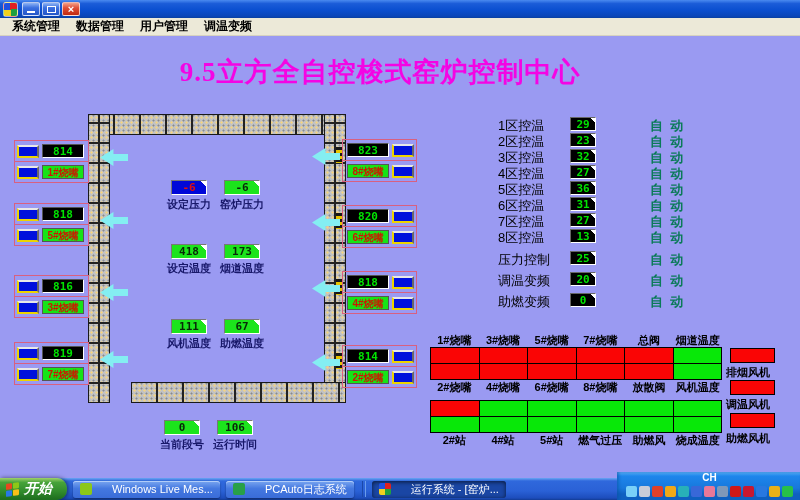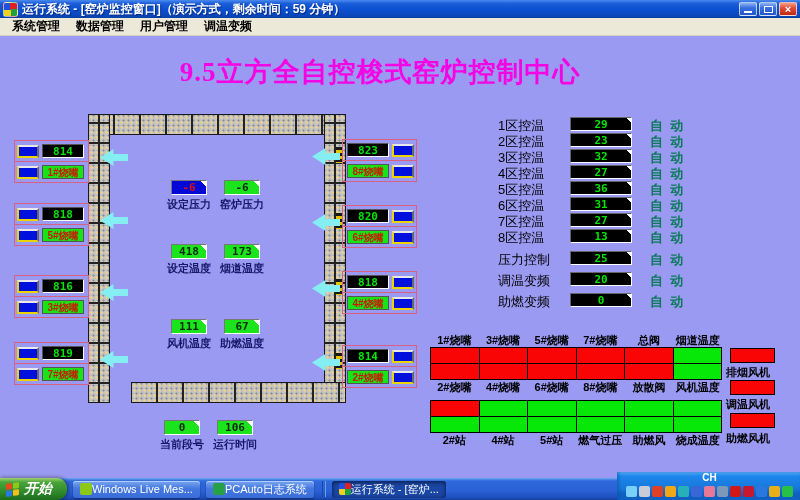--- a/index.html
+++ b/index.html
@@ -61,21 +61,21 @@
   .rbox{width:36px;height:15px;font:bold 11px/14px "DejaVu Sans Mono",monospace;text-align:center;box-sizing:border-box;
     border:1px solid #777;border-right-color:#fff;border-bottom-color:#fff;
     background-image:linear-gradient(225deg,#fff 0 4px,transparent 4px);}
   .greenbox{background-color:#1ce41c;color:#082808;}
   .bluebox{background-color:#0008d8;color:#e01010;}
   .rlbl{font:bold 11px "Liberation Sans",sans-serif;color:#18186a;white-space:nowrap;}
 
   
   .crow{position:absolute;left:498px;width:232px;height:16px;}
   .cl{position:absolute;left:0;top:0;font:13px "Liberation Sans",sans-serif;color:#000;white-space:pre;}
-  .cv{position:absolute;left:72px;top:0;width:62px;height:14px;background:#000;color:#00e400;text-align:center;box-sizing:border-box;
+  .cv{position:absolute;left:72px;top:0;width:26px;height:14px;background:#000;color:#00e400;text-align:center;box-sizing:border-box;
     font:bold 11px/13px "DejaVu Sans Mono",monospace;border:1px solid #666;border-right-color:#fff;border-bottom-color:#fff;
     background-image:linear-gradient(225deg,#fff 0 3px,transparent 3px);}
   .ca{position:absolute;left:152px;top:0;font:bold 13px "Liberation Sans",sans-serif;color:#0a7a58;white-space:pre;}
 
   
   .sgrid{position:absolute;left:430px;width:292px;}
   .glabels{display:flex;height:14px;}
   .glabels span{flex:1;text-align:center;font:bold 11px "Liberation Sans",sans-serif;color:#000;white-space:nowrap;}
   .gcells{display:flex;}
   .gcells i{flex:1;height:17px;border:1px solid #000;margin-right:-1px;box-sizing:border-box;}
@@ -90,41 +90,40 @@
     background:linear-gradient(180deg,#6aa6f4 0,#2f68dc 3px,#2a61d6 13px,#1d4dbc 20px,#123c94 22px);}
   .startbtn{height:22px;display:flex;align-items:center;gap:5px;padding:0 15px 0 6px;color:#fff;
     font:italic bold 14px "Liberation Serif",serif;border-radius:0 10px 10px 0;box-shadow:1px 0 4px #00000088;
     background:linear-gradient(180deg,#9ed06a 0,#47a33a 20%,#328c2c 60%,#1f701f 95%);}
   .winflag{display:grid;grid-template-columns:6px 6px;grid-template-rows:6px 6px;gap:1px;transform:skewY(-8deg);}
   .winflag b{border-radius:1px;}
   .winflag b:nth-child(1){background:#e84820;}
   .winflag b:nth-child(2){background:#8cc818;}
   .winflag b:nth-child(3){background:#2878e8;}
   .winflag b:nth-child(4){background:#f8c018;}
-  .task{display:flex;align-items:center;gap:0;height:17px;margin-left:6px;padding:0 7px;color:#fff;white-space:nowrap;overflow:hidden;
+  .task{display:flex;align-items:center;gap:20px;height:17px;margin-left:6px;padding:0 7px;color:#fff;white-space:nowrap;overflow:hidden;
     font:11px "Liberation Sans",sans-serif;border-radius:3px;
     background:linear-gradient(180deg,#7aa6f0,#4478e0 45%,#3a6cd8);box-shadow:inset 0 1px 0 #b0ccf8,0 1px 2px #00000066;justify-content:space-between;}
   .task .ticon{width:12px;height:12px;border-radius:2px;flex:none;}
   .task.active{background:#1a46a4;box-shadow:inset 0 1px 4px #000000aa;}
   .tsep{width:2px;height:16px;margin-left:8px;border-left:1px solid #1a48a8;border-right:1px solid #6a9cec;}
   .tray{margin-left:auto;height:35px;display:flex;align-items:center;gap:3px;padding:0 7px 0 9px;color:#fff;
     background:linear-gradient(180deg,#5cb2f8 0,#1e86ec 4px,#1878dc 16px,#0f60c0 22px);box-shadow:inset 2px 0 3px #0a4ea088;flex-direction:column;}
   .trlang{font:bold 10px "Liberation Sans",sans-serif;}
   .tricons{display:flex;gap:2px;align-items:center;}
   .tricons i{width:11px;height:11px;border-radius:2px;}
   .trclock{font:11px "Liberation Sans",sans-serif;margin-left:3px;}
 </style>
 </head>
 <body>
 
 <div class="screen">
 
   <div class="titlebar">
     <span class="appicon"></span>
-    <span class="wtitle">运行系统 - [窑炉监控窗口]（演示方式，剩余时间：59 分钟）</span>
     <span class="wbtns">
       <b class="wb min"></b>
       <b class="wb res"></b>
       <b class="wb cls">×</b>
     </span>
   </div>
 
   <div class="menubar">
     <span class="mitem">系统管理</span>
     <span class="mitem">数据管理</span>

